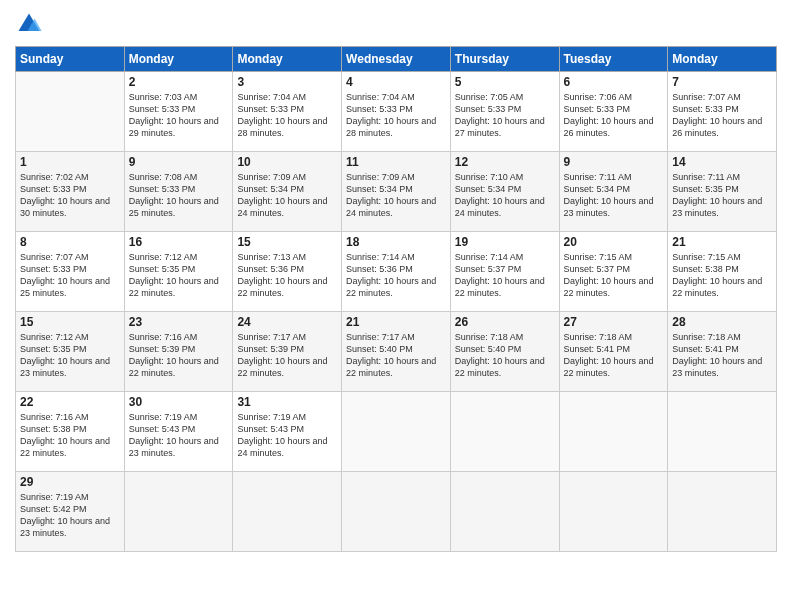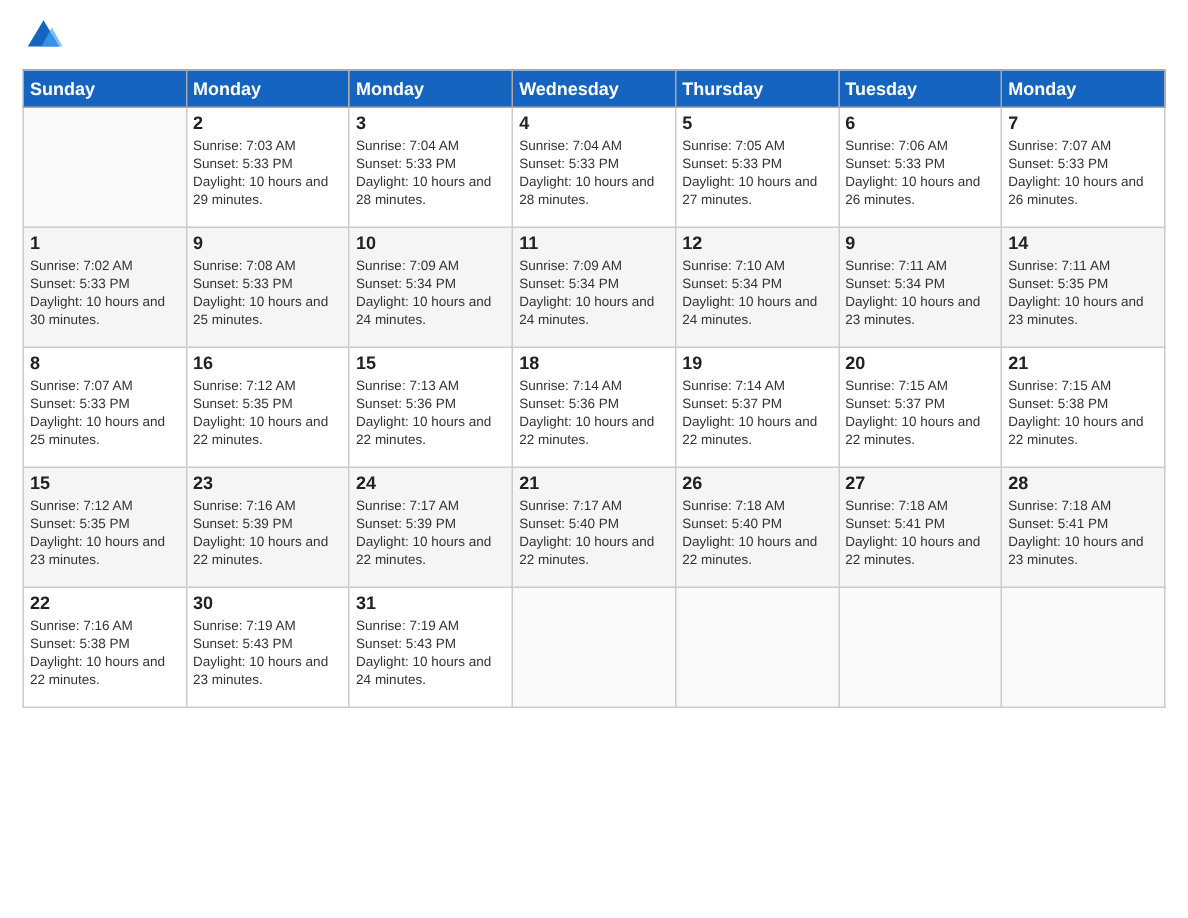--- a/index.html
+++ b/index.html
@@ -194,15 +194,25 @@
 <span class="day-detail">Sunrise: 7:16 AM<br>Sunset: 5:38 PM<br>Daylight: 10 hours and 22 minutes.</span></td>
           <td><span class="day-num">30</span>
 <span class="day-detail">Sunrise: 7:19 AM<br>Sunset: 5:43 PM<br>Daylight: 10 hours and 23 minutes.</span></td>
           <td><span class="day-num">31</span>
 <span class="day-detail">Sunrise: 7:19 AM<br>Sunset: 5:43 PM<br>Daylight: 10 hours and 24 minutes.</span></td>
           <td class="empty"></td>
           <td class="empty"></td>
           <td class="empty"></td>
           <td class="empty"></td>
         </tr>
+        <tr>
+          <td><span class="day-num">29</span>
+<span class="day-detail">Sunrise: 7:19 AM<br>Sunset: 5:42 PM<br>Daylight: 10 hours and 23 minutes.</span></td>
+          <td class="empty"></td>
+          <td class="empty"></td>
+          <td class="empty"></td>
+          <td class="empty"></td>
+          <td class="empty"></td>
+          <td class="empty"></td>
+        </tr>
       </tbody>
   </table>
 </div>
 
 </body></html>

